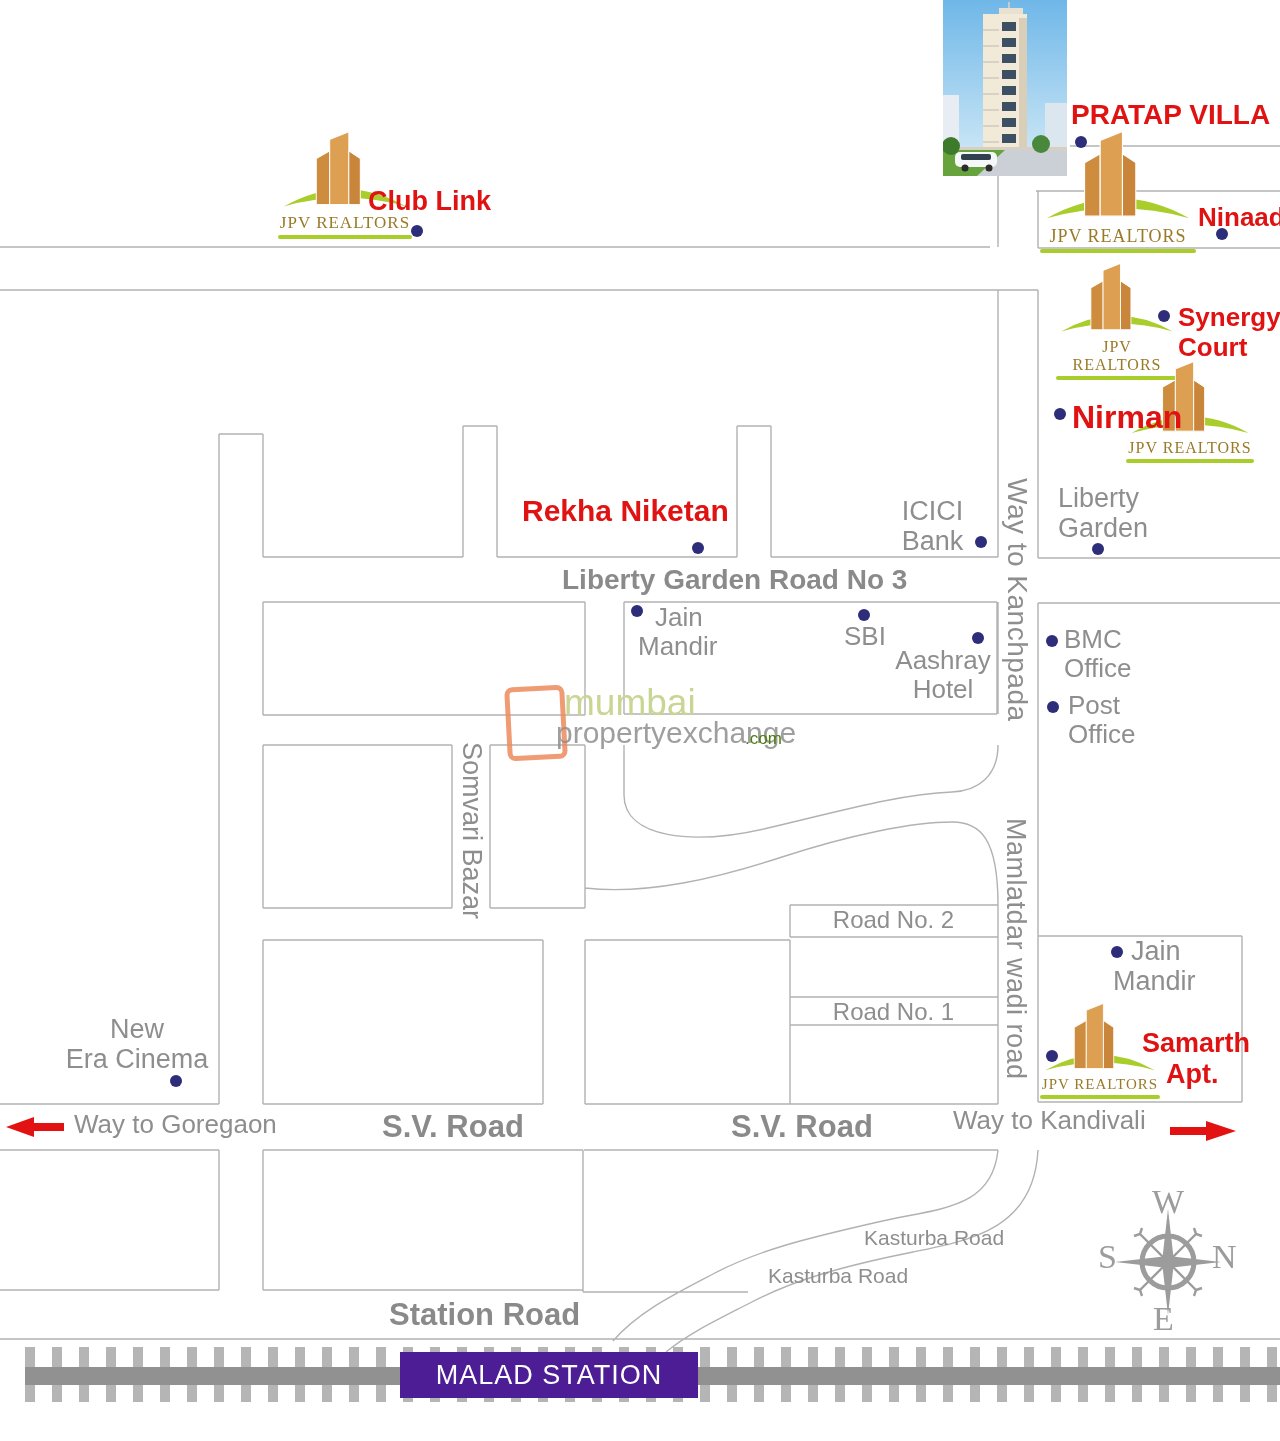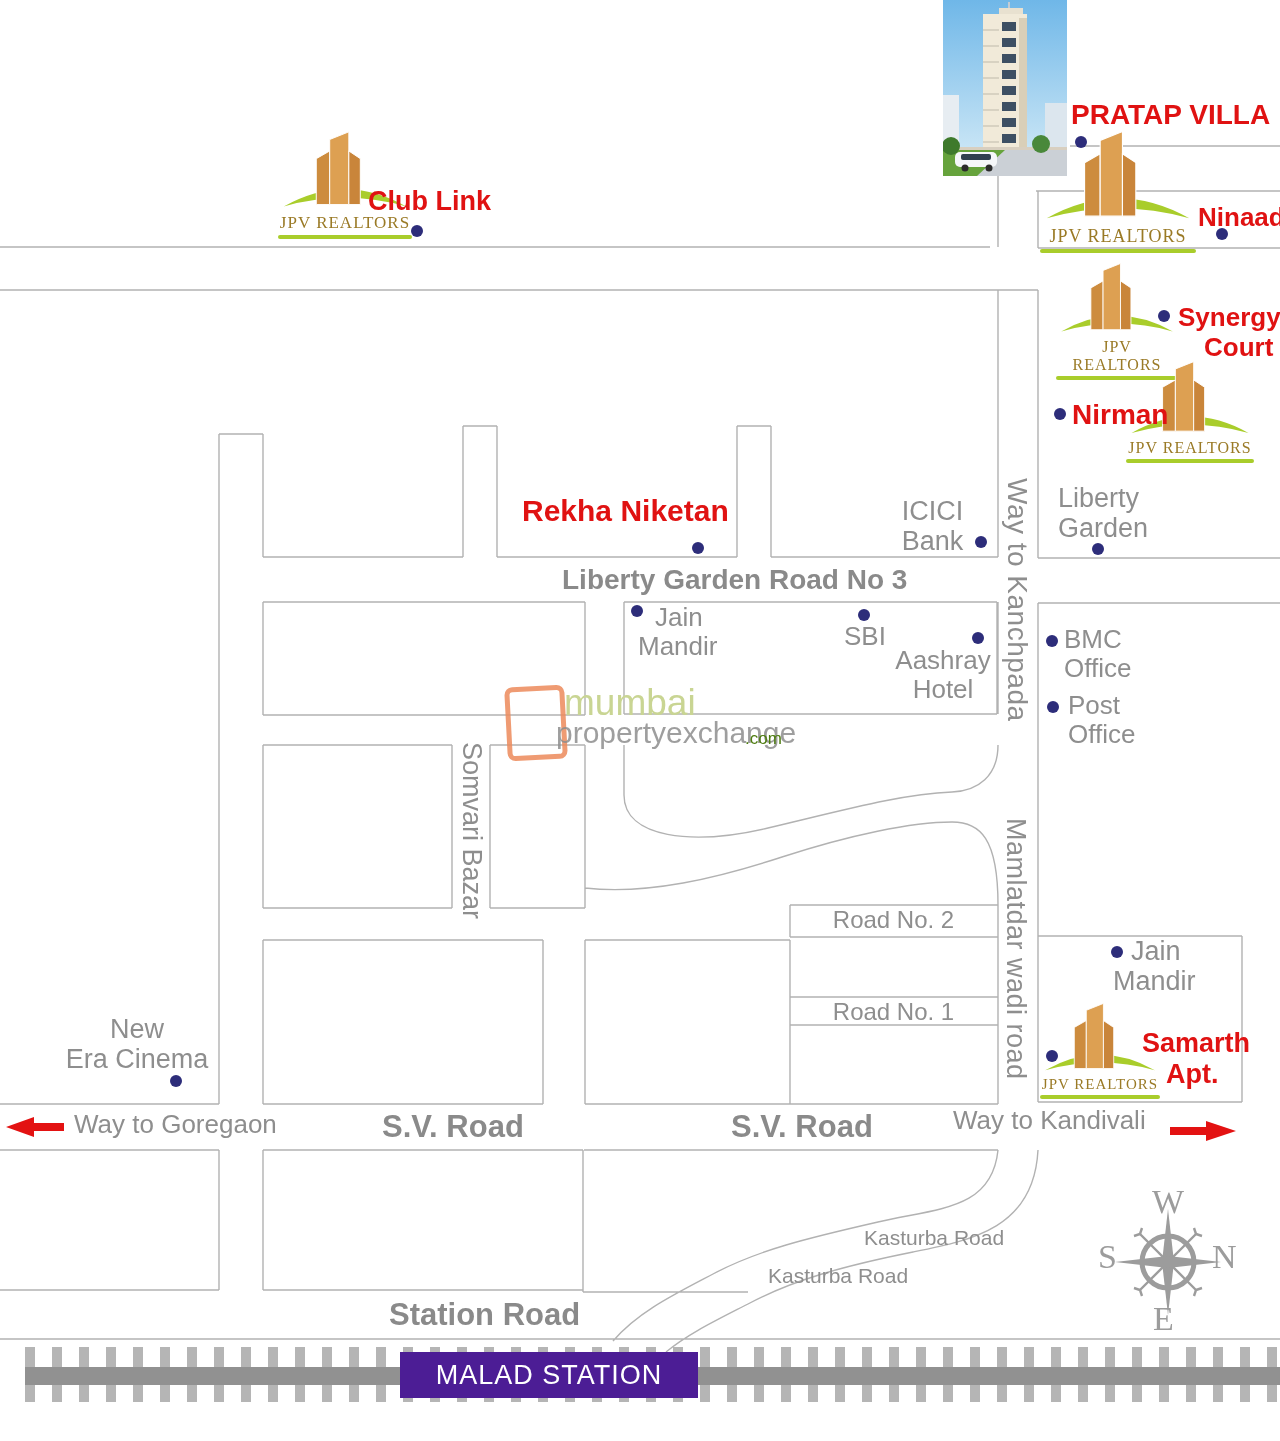--- a/index.html
+++ b/index.html
@@ -169,23 +169,23 @@
     </svg>
     <div class="jpv-text">JPV REALTORS</div>
     <div class="jpv-bar"></div>
   </div>
 
   <div class="red" style="left:1071px;top:99px;font-size:28px">PRATAP VILLA</div>
   <div class="red" style="left:368px;top:186px;font-size:27px">Club Link</div>
   <div class="red" style="left:1198px;top:203px;font-size:26px">Ninaad</div>
   <div class="red" style="left:1178px;top:303px;font-size:26px">
     <div>Synergy</div>
-    <div style="margin-left:26px">Court</div>
-  </div>
-  <div class="red" style="left:1072px;top:399px;font-size:28px">Nirman</div>
+    <div style="">Court</div>
+  </div>
+  <div class="red" style="left:1072px;top:399px;font-size:32px">Nirman</div>
   <div class="red" style="left:522px;top:494px;font-size:30px">Rekha Niketan</div>
   <div class="red" style="left:1142px;top:1028px;font-size:27px">
     <div>Samarth</div>
     <div style="margin-left:24px">Apt.</div>
   </div>
 
   <div class="lbl" style="left:895px;top:496px;width:75px;text-align:center;font-size:27px">
     <div>ICICI</div>
     <div>Bank</div>
   </div>

